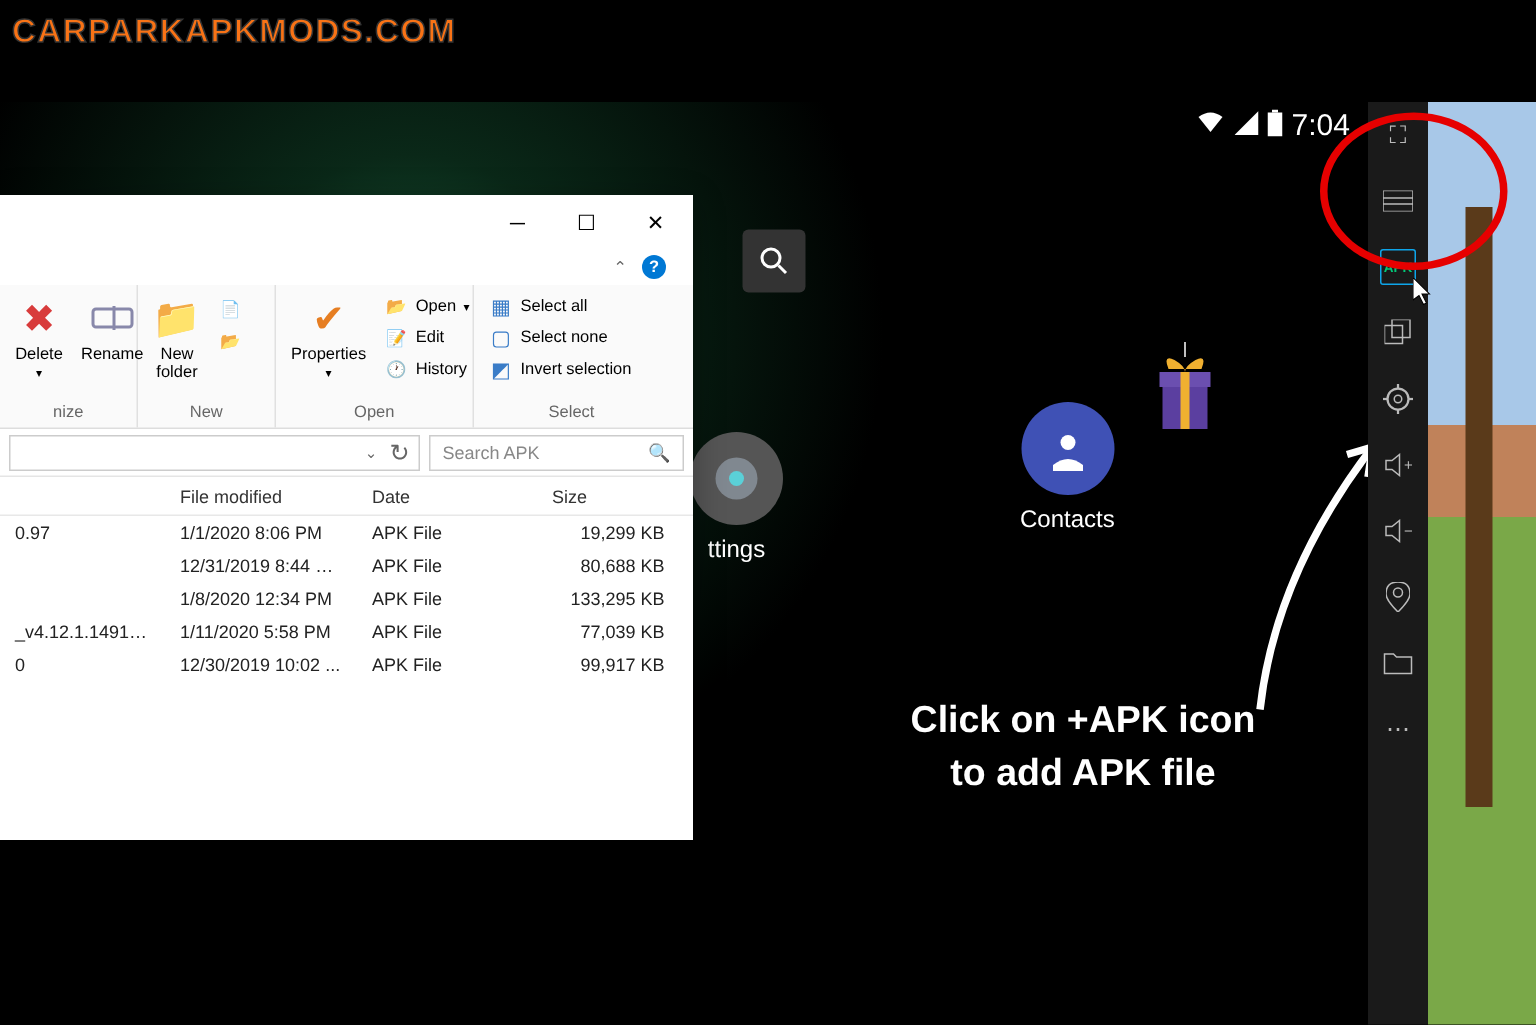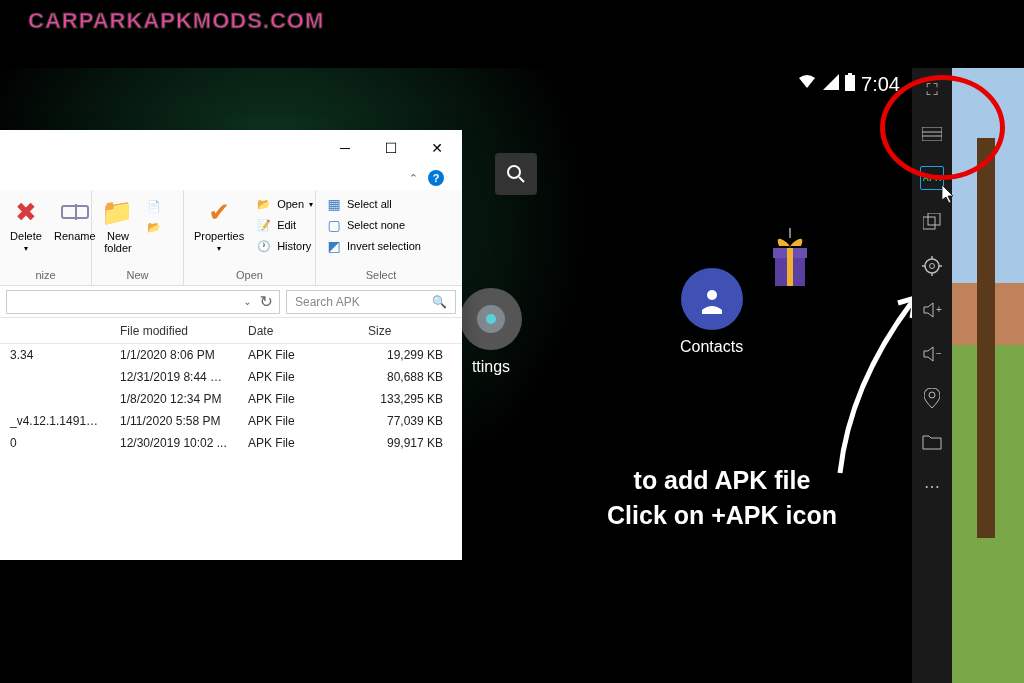--- a/index.html
+++ b/index.html
@@ -1,18 +1,18 @@
 <!DOCTYPE html>
 <html><head>
   <meta charset="utf-8">
   <style>
     * { margin: 0; padding: 0; box-sizing: border-box; font-family: 'Segoe UI', Arial, sans-serif; }
     body { width: 1024px; height: 683px; overflow: hidden; position: relative; background: #000; }
     
-    .watermark { position: absolute; top: 8px; left: 8px; color: #ec4899; font-size: 22px; font-weight: bold; font-family: Impact, sans-serif; letter-spacing: 1px; -webkit-text-stroke: 1px #333; z-index: 100; margin-left: 20px; }
+    .watermark { position: absolute; top: 8px; left: 8px; color: #f97316; font-size: 22px; font-weight: bold; font-family: Impact, sans-serif; letter-spacing: 1px; -webkit-text-stroke: 1px #333; z-index: 100; }
     
     .emulator-shell {
       position: absolute; top: 68px; left: 0; width: 912px; height: 615px;
       background: radial-gradient(circle at 30% 25%, #1a5c3a 0%, #0a2818 15%, #000 40%);
       overflow: hidden;
     }
     
     .android-statusbar {
       position: absolute; top: 0; right: 0; height: 32px; width: 200px;
       display: flex; align-items: center; justify-content: flex-end;
@@ -141,22 +141,22 @@
     <svg width="50" height="64" viewBox="0 0 50 64">
       <line x1="25" y1="0" x2="25" y2="10" stroke="#fff" stroke-width="1"></line>
       <path d="M14 18 Q10 8 18 12 Q25 16 25 20 Q25 16 32 12 Q40 8 36 18" fill="#f0b030"></path>
       <rect x="8" y="20" width="34" height="10" fill="#6b4fb0"></rect>
       <rect x="10" y="30" width="30" height="28" fill="#5b3fa0"></rect>
       <rect x="22" y="20" width="6" height="38" fill="#f0b030"></rect>
     </svg>
   </div>
 
   <div class="annotation-text">
+    <div>Click on +APK icon</div>
     <div>to add APK file</div>
-    <div>Click on +APK icon</div>
   </div>
 
   <div class="annotation-arrow">
     <svg viewBox="0 0 120 200">
       <path d="M20 190 Q 30 100 95 15" stroke="#fff" stroke-width="5" fill="none"></path>
       <path d="M95 15 L78 20 M95 15 L92 35" stroke="#fff" stroke-width="5" fill="none"></path>
     </svg>
   </div>
 </div>
 
@@ -329,21 +329,21 @@
 
   <div class="fe-list">
     <div class="fe-header-row">
       <div class="fe-hcol c-name"></div>
       <div class="fe-hcol c-date">File modified</div>
       <div class="fe-hcol c-type">Date</div>
       <div class="fe-hcol c-size" style="text-align:left;">Size</div>
     </div>
     <div id="file-rows">
         <div class="fe-row">
-          <div class="fe-col c-name">3.34</div>
+          <div class="fe-col c-name">0.97</div>
           <div class="fe-col c-date">1/1/2020 8:06 PM</div>
           <div class="fe-col c-type">APK File</div>
           <div class="fe-col c-size">19,299 KB</div>
         </div>
         <div class="fe-row">
           <div class="fe-col c-name"></div>
           <div class="fe-col c-date">12/31/2019 8:44 PM</div>
           <div class="fe-col c-type">APK File</div>
           <div class="fe-col c-size">80,688 KB</div>
         </div>

